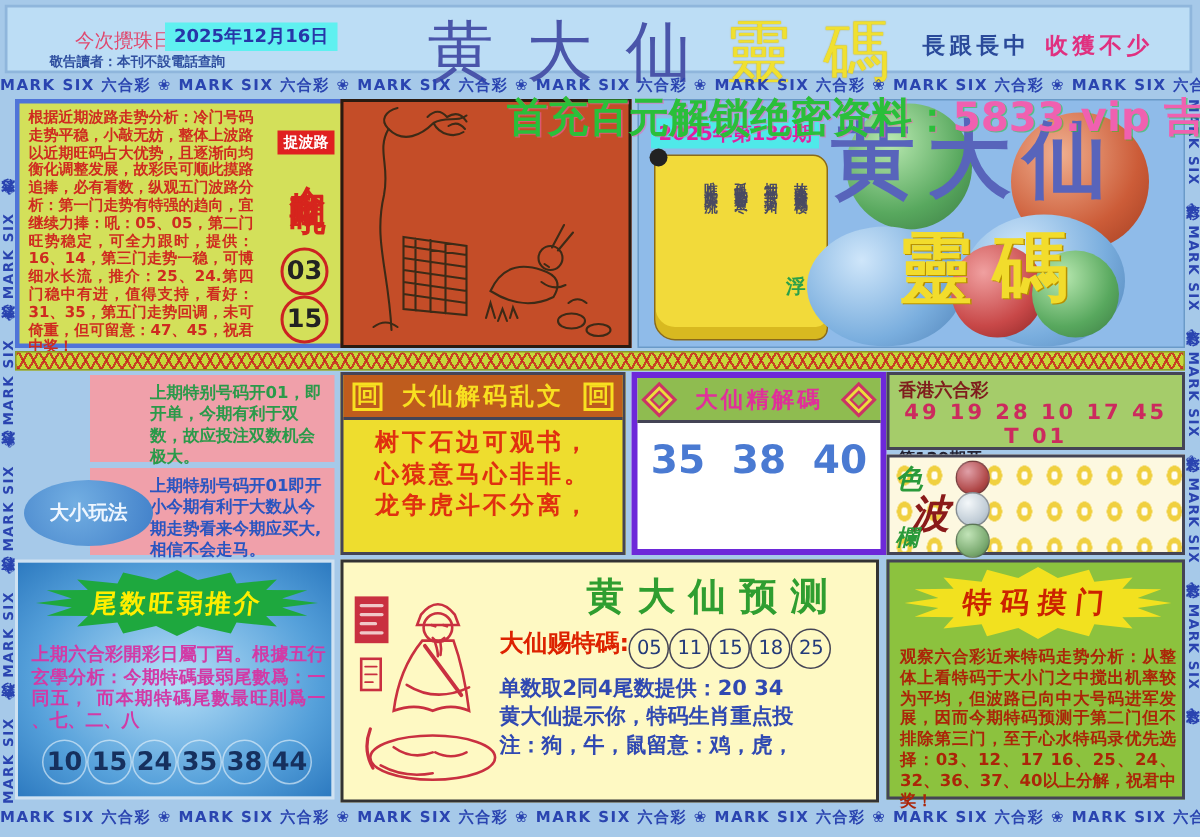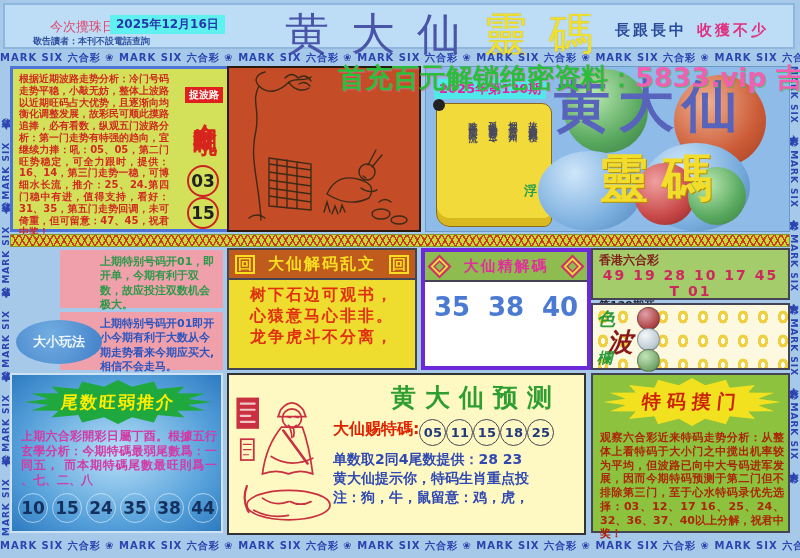--- a/index.html
+++ b/index.html
@@ -93,29 +93,29 @@
   .cwb2{top:23px;background:radial-gradient(circle at 35% 30%,#f4f8fa,#c0ccd6 65%,#94a2ae);}
   .cwb3{top:44px;background:radial-gradient(circle at 35% 30%,#c2e4b8,#7aaa70 65%,#4e7a48);}
   
   .burst{display:flex;align-items:center;justify-content:center;
      clip-path:polygon(100% 50%,87.3% 56.6%,96.2% 68.4%,81.6% 68.9%,85.4% 83.9%,71.1% 78.3%,69.1% 94.3%,57.4% 83.4%,50% 98%,42.6% 83.4%,30.9% 94.3%,28.9% 78.3%,14.6% 83.9%,18.4% 68.9%,3.8% 68.4%,12.7% 56.6%,0% 50%,12.7% 43.4%,3.8% 31.6%,18.4% 31.1%,14.6% 16.1%,28.9% 21.7%,30.9% 5.7%,42.6% 16.6%,50% 2%,57.4% 16.6%,69.1% 5.7%,71.1% 21.7%,85.4% 16.1%,81.6% 31.1%,96.2% 31.6%,87.3% 43.4%);}
   .p-tail{left:10px;top:373px;width:213px;height:160px;border:2px solid #cfe2f2;box-sizing:border-box;
      background:radial-gradient(ellipse at center,#b8e0f8 0%,#55a0da 65%,#2d7ac0 100%);}
   .tail-burst{position:absolute;left:12px;top:4px;width:188px;height:46px;background:#1ea83e;}
   .tail-burst span{color:#ffee00;font-size:17px;font-weight:bold;letter-spacing:2px;transform:skewX(-6deg);}
   .tail-body{position:absolute;left:9px;top:54px;width:196px;font-size:12px;font-weight:bold;color:#d23aa6;line-height:1.22;text-align:justify;}
-  .tail-nums{position:absolute;left:6px;bottom:8px;width:200px;display:flex;justify-content:space-between;}
+  .tail-nums{position:absolute;left:6px;bottom:8px;width:200px;display:flex;justify-content:center;}
   .tail-nums span{width:28px;height:28px;border:1.5px solid rgba(235,245,252,.6);border-radius:50%;
       text-align:center;line-height:28px;font-size:17px;font-weight:bold;color:#16305e;}
   .p-pred{left:227px;top:373px;width:359px;height:162px;background:#fef9c3;border:2px solid #333;box-sizing:border-box;}
   .pred-title{position:absolute;left:162px;top:6px;font-size:25px;font-weight:bold;color:#2f9e30;letter-spacing:9px;white-space:nowrap;}
   .pred-special{position:absolute;left:104px;top:44px;display:flex;align-items:flex-start;gap:0;}
   .pred-special .lbl{font-size:16px;font-weight:bold;color:#dd2200;}
   .pred-special .circ{width:25px;height:25px;border:1.5px solid #445;border-radius:50%;text-align:center;line-height:25px;
-      font-size:13px;font-weight:bold;color:#223a7a;}
+      font-size:13px;font-weight:normal;color:#223a7a;}
   .pred-lines{position:absolute;left:104px;top:76px;width:250px;font-size:14px;font-weight:bold;color:#3049b2;line-height:1.2;}
   .pred-lines div{margin-bottom:2px;white-space:nowrap;}
   .sage{position:absolute;left:4px;top:14px;}
   .p-special{left:591px;top:373px;width:199px;height:160px;background:#8cc23e;border:2px solid #445;box-sizing:border-box;}
   .special-burst{position:absolute;left:10px;top:2px;width:178px;height:50px;background:#f2e11f;}
   .special-burst span{color:#cc2200;font-size:19px;font-weight:bold;letter-spacing:6px;transform:skewX(-6deg);}
   .special-body{position:absolute;left:7px;top:56px;width:184px;font-size:11px;font-weight:bold;color:#ab2508;line-height:1.25;text-align:justify;}
 </style>
 </head>
 <body>
@@ -273,21 +273,21 @@
     <div class="pred-title">黄大仙预测</div>
     <div class="pred-special">
       <span class="lbl">大仙赐特碼:</span>
       <span class="circ">05</span>
       <span class="circ">11</span>
       <span class="circ">15</span>
       <span class="circ">18</span>
       <span class="circ">25</span>
     </div>
     <div class="pred-lines">
-      <div>单数取2同4尾数提供：28  23</div>
+      <div>单数取2同4尾数提供：20  34</div>
       <div>黄大仙提示你，特码生肖重点投</div>
       <div>注：狗，牛，鼠留意：鸡，虎，</div>
     </div>
   </div>
 
   <div class="abs p-special">
     <div class="special-burst burst">
       <span>特码摸门</span>
     </div>
     <div class="special-body">观察六合彩近来特码走势分析：从整体上看特码于大小门之中搅出机率较为平均，但波路已向中大号码进军发展，因而今期特码预测于第二门但不排除第三门，至于心水特码录优先选择：03、12、17 16、25、24、32、36、37、40以上分解，祝君中奖！</div>

